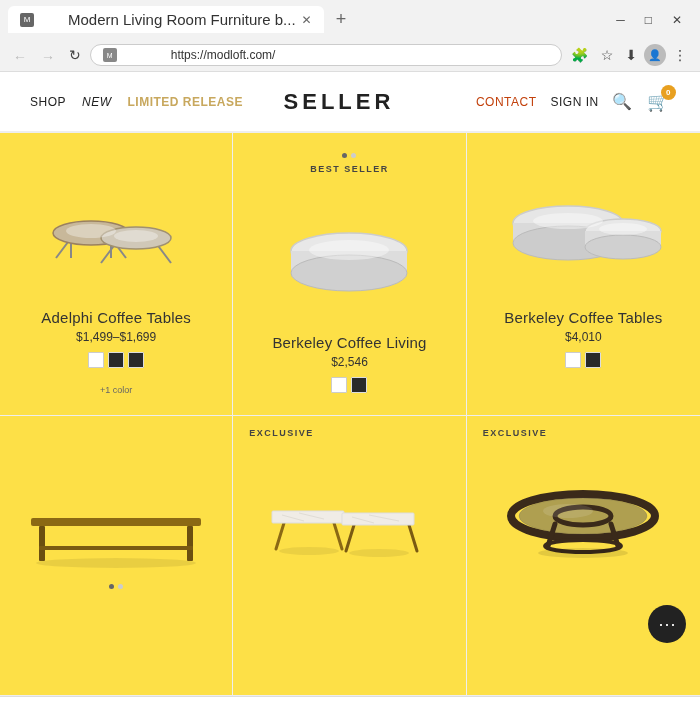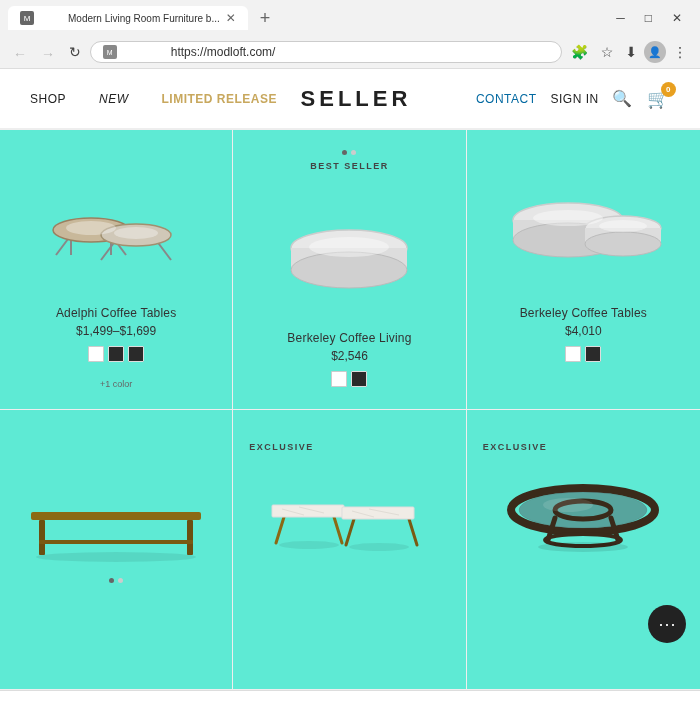--- a/index.html
+++ b/index.html
@@ -139,21 +139,21 @@
     .site-nav {
       display: flex;
       align-items: center;
       padding: 0 30px;
       height: 60px;
       border-bottom: 1px solid #eee;
     }
     .nav-left {
       display: flex;
       align-items: center;
-      gap: 33px;
+      gap: 16px;
       font-size: 12px;
       font-weight: 500;
       letter-spacing: 0.5px;
     }
     .nav-shop { color: #222; text-transform: uppercase; }
     .nav-new { color: #222; text-transform: uppercase; font-style: italic; }
     .nav-limited { color: #c8a85e; text-transform: uppercase; font-weight: 600; }
     .nav-brand {
       flex: 1;
       text-align: center;
@@ -163,21 +163,21 @@
       color: #222;
     }
     .nav-right {
       display: flex;
       align-items: center;
       gap: 14px;
       font-size: 12px;
       font-weight: 500;
       letter-spacing: 0.5px;
     }
-    .nav-contact { color: #0369a1; text-transform: uppercase; cursor: pointer; margin-left: 41px; }
+    .nav-contact { color: #c2410c; text-transform: uppercase; cursor: pointer; margin-left: 41px; }
     .nav-signin { color: #222; text-transform: uppercase; cursor: pointer; }
     .nav-search { cursor: pointer; font-size: 16px; color: #222; }
     .nav-cart {
       position: relative;
       cursor: pointer;
     }
     .cart-icon { font-size: 18px; color: #222; }
     .cart-badge {
       position: absolute;
       top: -6px; right: -6px;
@@ -197,21 +197,21 @@
       gap: 0;
       border-top: 1px solid #eee;
     }
     .product-card {
       border-right: 1px solid #eee;
       border-bottom: 1px solid #eee;
       padding: 20px 16px 20px;
       display: flex;
       flex-direction: column;
       align-items: center;
-      background: #5eead4;
+      background: #fde047;
       position: relative;
       min-height: 280px;
     }
     .product-card:nth-child(3n) { border-right: none; }
 
     .product-badge {
       font-size: 9px;
       font-weight: 700;
       letter-spacing: 1.5px;
       color: #444;
@@ -221,21 +221,21 @@
     .product-image-area {
       width: 100%;
       height: 140px;
       display: flex;
       align-items: center;
       justify-content: center;
       margin-bottom: 16px;
       position: relative;
     }
     .product-name {
-      font-size: 12px;
+      font-size: 15px;
       color: #333;
       text-align: right;
       margin-bottom: 4px;
       letter-spacing: 0.2px;
     }
     .product-price {
       font-size: 12px;
       color: #333;
       text-align: left;
       margin-bottom: 8px;
@@ -271,21 +271,21 @@
       background: #ccc;
     }
     .dot.active { background: #666; }
     .exclusive-badge {
       font-size: 9px;
       font-weight: 600;
       letter-spacing: 1.5px;
       color: #444;
       text-transform: uppercase;
       position: absolute;
-      top: 32px;
+      top: 12px;
       left: 16px;
     }
 
     
     svg { overflow: visible; }
 
     
     .bottom-bar {
       display: flex;
       align-items: center;
@@ -313,21 +313,21 @@
   </style>
 </head>
 <body>
 
 <div class="browser-chrome">
   <div class="browser-titlebar">
     <div class="browser-tab">
       <div class="tab-favicon">
         <span>M</span>
       </div>
-      <span style="font-size:10px; color:#333;padding-left:28px;">Modern Living Room Furniture b...</span>
+      <span style="font-size:15px; color:#333;padding-left:28px;">Modern Living Room Furniture b...</span>
       <span class="tab-close">✕</span>
     </div>
     <button class="tab-new">+</button>
     <div class="window-controls">
       <button class="win-btn">─</button>
       <button class="win-btn">□</button>
       <button class="win-btn close">✕</button>
     </div>
   </div>
   <div class="browser-toolbar">

